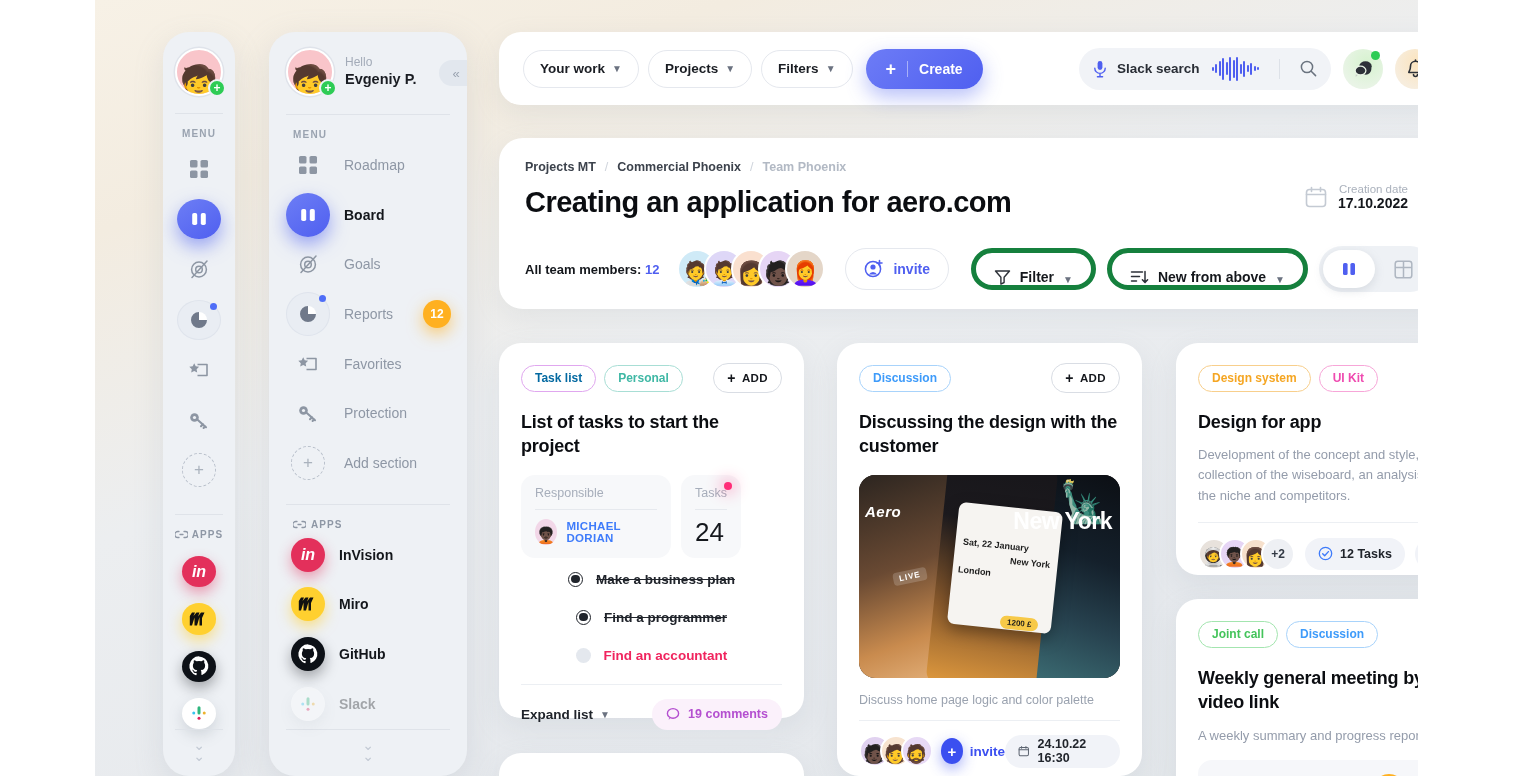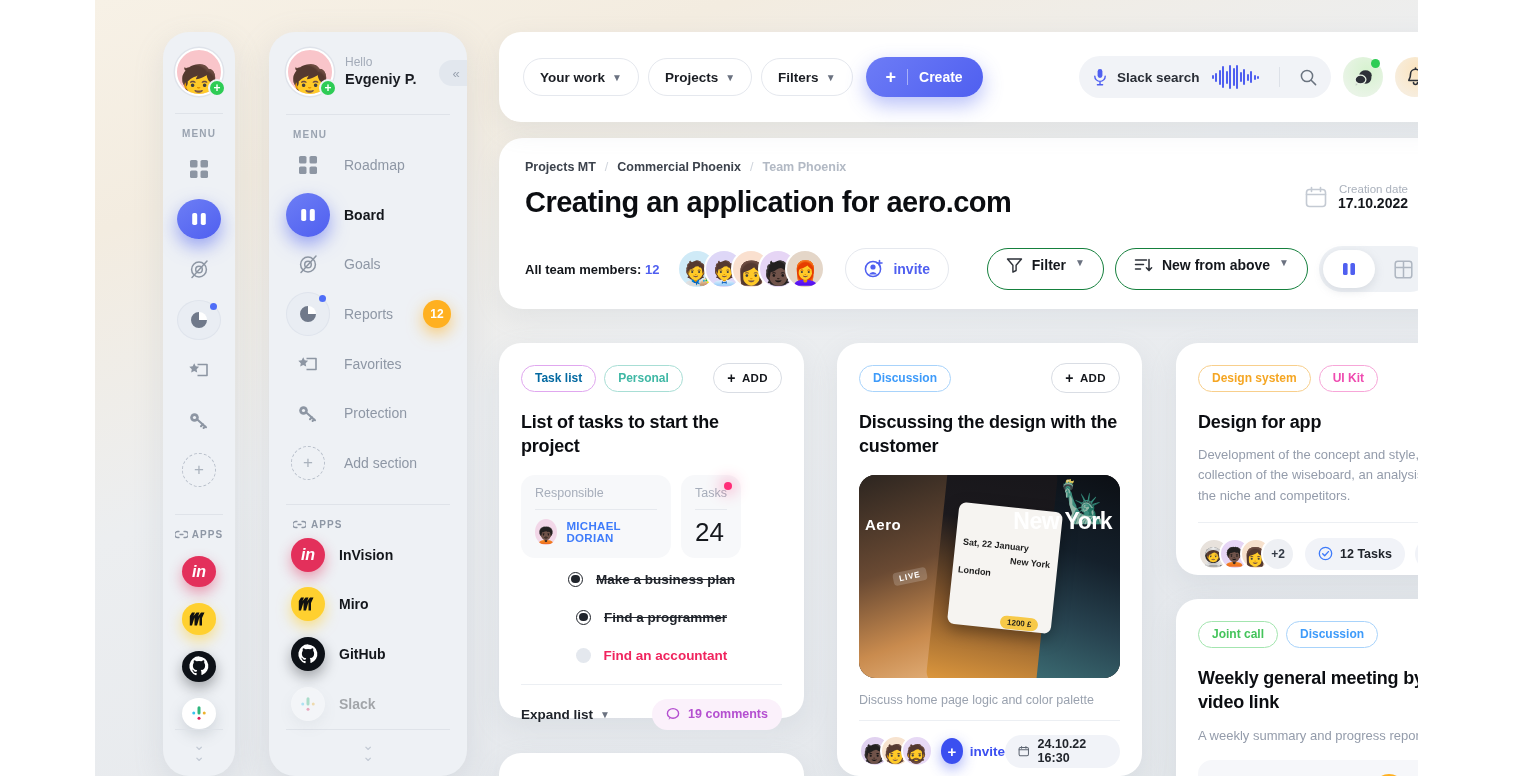--- a/index.html
+++ b/index.html
@@ -146,21 +146,21 @@
   .sb-app .dot {
     width: 34px; height: 34px; flex: 0 0 34px; margin-left: 5px; border-radius: 50%;
     display: flex; align-items: center; justify-content: center;
     font-size: 16px; font-weight: 700; color: #fff; font-style: italic;
   }
   .sb-app .nm { font-size: 14px; color: #13161b; font-weight: 700; }
   .sb-foot { margin-top: auto; }
 
   
   .topbar {
-    position: absolute; left: 499px; top: 32px; width: 960px; height: 90px;
+    position: absolute; left: 499px; top: 32px; width: 960px; height: 73px;
     background: #fff; border-radius: 22px;
     box-shadow: 0 8px 26px rgba(150,160,175,.16);
     display: flex; align-items: center; padding: 15px 24px; z-index: 15;
   }
   .pill {
     height: 38px; border-radius: 19px; border: 1px solid #e5e8ee;
     display: inline-flex; align-items: center; gap: 7px;
     padding: 0 16px; font-size: 13.5px; color: #1a1d23; font-weight: 600;
     background: #fff; margin-right: 9px; white-space: nowrap;
   }
@@ -230,22 +230,22 @@
     font-size: 23px; overflow: hidden;
   }
   .st-av:first-child { margin-left: 0; }
   .invite-btn {
     height: 42px; border-radius: 21px; border: 1px solid #e5e8ee; background: #fff;
     display: inline-flex; align-items: center; gap: 9px; padding: 0 18px;
     margin-left: 20px; font-size: 14px; color: #4f5ff0; font-weight: 600;
   }
   .right-ctrls { margin-left: auto; display: flex; align-items: center; gap: 11px; }
   .ctrl-pill {
-    height: 42px; border-radius: 21px; border: 1px solid #15803d; background: #fff;
-    display: inline-flex; align-items: flex-start; gap: 9px; padding: 8px 18px;
+    height: 42px; border-radius: 21px; border: 5px solid #15803d; background: #fff;
+    display: inline-flex; align-items: flex-end; gap: 9px; padding: 0 18px;
     font-size: 14px; color: #14171c; font-weight: 600; white-space: nowrap;
   }
   .toggle-grp {
     height: 46px; border-radius: 23px; background: #eef1f5;
     display: inline-flex; align-items: center; padding: 4px; gap: 2px;
   }
   .tg {
     width: 52px; height: 38px; border-radius: 19px;
     display: flex; align-items: center; justify-content: center;
   }
@@ -313,21 +313,21 @@
     background: linear-gradient(185deg,#17161a 0%,#1c1a1e 28%,#8a5a2c 66%,#e09a3e 100%);
     transform: rotate(6deg); border-radius: 12px; }
   .ph-right { position: absolute; right: 0; top: 0; width: 34%; height: 100%;
     background: linear-gradient(200deg,#0c0f14 0%,#14202b 40%,#27424f 70%,#3b6b72 100%); }
   .ph-card {
     position: absolute; left: 36%; top: 16%; width: 40%; height: 60%;
     background: #f6f4f1; border-radius: 7px; transform: rotate(6deg);
     box-shadow: 0 6px 16px rgba(0,0,0,.35);
   }
   .ph-txt { position: absolute; color: #fff; font-weight: 800; }
-  .ph-aero { left: 6px; top: 41px; font-size: 15px; letter-spacing: .5px; }
+  .ph-aero { left: 6px; top: 28px; font-size: 15px; letter-spacing: .5px; font-style: italic; }
   .ph-ny { right: 8px; top: 34px; font-size: 23px; line-height: 1.05; text-align: right; letter-spacing: -.5px; }
   .ph-ticket { left: 44%; top: 5px; font-size: 10px; color: #e9e9ea; font-weight: 700; transform: rotate(4deg); }
   .ph-date { position: absolute; left: 40%; top: 32%; font-size: 9px; color: #1c1c1c; font-weight: 800; transform: rotate(6deg); }
   .ph-city1 { position: absolute; left: 38%; top: 45%; font-size: 9px; color: #1c1c1c; font-weight: 800; transform: rotate(6deg); }
   .ph-city2 { position: absolute; left: 58%; top: 41%; font-size: 9px; color: #1c1c1c; font-weight: 800; transform: rotate(6deg); }
   .ph-price { position: absolute; left: 54%; top: 70%; font-size: 8px; color: #1c1c1c; font-weight: 800;
     background:#f7c948; border-radius:7px; padding:2px 7px; transform: rotate(6deg); }
   .ph-live { position: absolute; left: 13%; top: 47%; font-size: 8px; color: #fff; font-weight: 800;
     background: rgba(255,255,255,.18); border-radius: 4px; padding: 2px 6px; transform: rotate(-12deg); letter-spacing: 1px; }
   .ph-statue { position: absolute; right: 4%; top: 2%; font-size: 40px; opacity: .85; }

